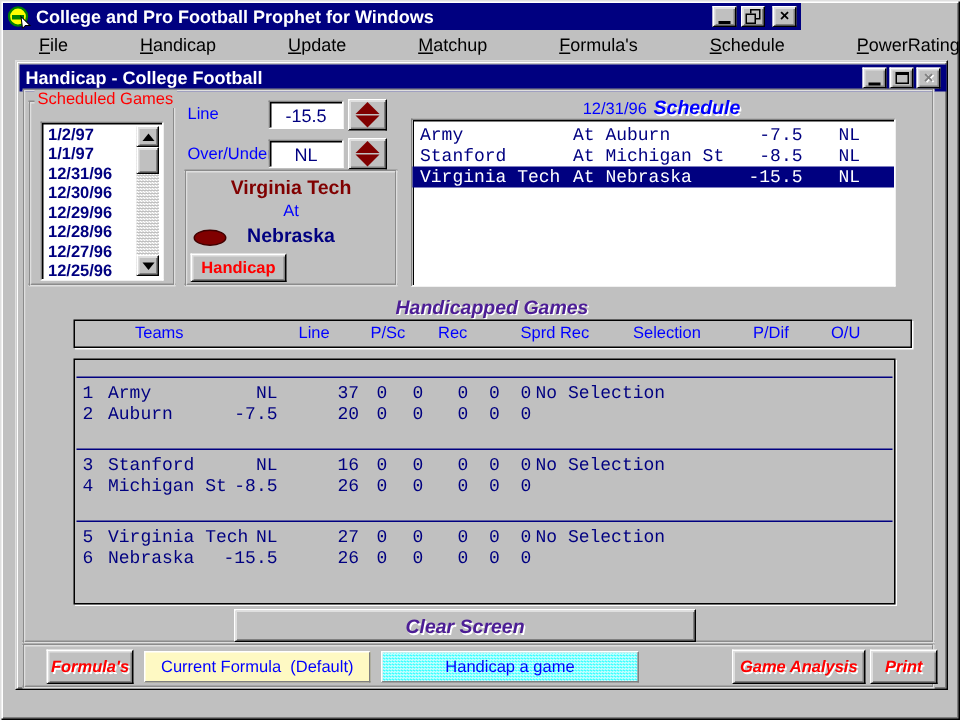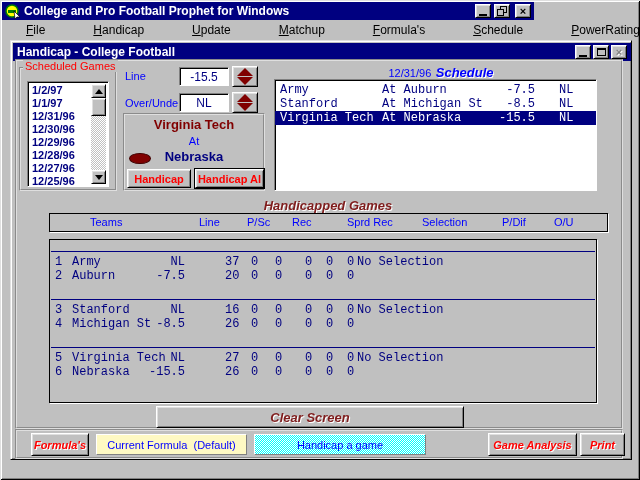--- a/index.html
+++ b/index.html
@@ -71,21 +71,21 @@
   .sched-date{color:#0000ff;font-size:11px;}
   .fancy-blue{color:#0000ff;font-weight:bold;font-style:italic;font-size:13px;text-shadow:1px 1px 0 #fff;}
   .sched-list{position:absolute;left:263px;top:38px;width:323px;height:112px;background:#fff;
     border:1px solid;border-color:#808080 #fff #fff #808080;box-shadow:inset 1px 1px 0 #000;padding-top:3px;}
   .sched-row{position:relative;height:14px;font-family:"Liberation Mono","DejaVu Sans Mono",monospace;font-size:12px;color:#000080;}
   .sched-row span{position:absolute;white-space:pre;}
   .s-team{left:5px;} .s-opp{left:107px;} .s-line{left:190px;width:70px;text-align:right;} .s-ou{left:284px;}
   .sched-row.sel{background:#000080;color:#fff;}
   
   .hg-title{position:absolute;left:38px;top:155px;width:558px;text-align:center;}
-  .fancy-red{color:#7f1d1d;font-weight:bold;font-style:italic;font-size:13px;text-shadow:1px 1px 0 #fff;}
+  .fancy-red{color:#4c1d95;font-weight:bold;font-style:italic;font-size:13px;text-shadow:1px 1px 0 #fff;}
   .hg-header{position:absolute;left:38px;top:172px;width:559px;height:19px;background:#c0c0c0;border:1px solid #000;box-shadow:1px 1px 0 #fff;}
   .hg-header span{position:absolute;top:2px;color:#0000ff;font-size:11px;white-space:nowrap;}
   .hg-table{position:absolute;left:38px;top:198px;width:548px;height:164px;background:#c0c0c0;border:1px solid #000;box-shadow:1px 1px 0 #fff;padding-top:11px;overflow:hidden;}
   .hg-group{border-top:1px solid #000080;margin:0 1px 16px 1px;padding-top:3px;}
   .hg-row{position:relative;height:14px;font-family:"Liberation Mono","DejaVu Sans Mono",monospace;font-size:12px;color:#000080;}
   .hg-row span{position:absolute;white-space:pre;}
   .h-num{left:4px;} .h-team{left:21px;} .h-line{left:86px;width:48px;text-align:right;}
   .h-psc{left:174px;} .h-rec1{left:200px;} .h-rec2{left:224px;}
   .h-sp1{left:254px;} .h-sp2{left:275px;} .h-sp3{left:296px;} .h-sel{left:306px;}
   
@@ -189,21 +189,20 @@
       <span class="sp-up"></span>
       <span class="sp-down"></span>
     </span>
 
     <div class="vt-box"></div>
     <div class="vt-away">Virginia Tech</div>
     <div class="vt-at">At</div>
     <span class="vt-ball"></span>
     <div class="vt-home">Nebraska</div>
     <div class="hc-btn" style="left:116px;top:128px;width:64px;">Handicap</div>
-    <div class="hc-btn hc-default" style="left:184px;top:128px;width:69px;">Handicap Al</div>
 
     <div class="sched-header">
       <span class="sched-date">12/31/96</span>
       <span class="fancy-blue">Schedule</span>
     </div>
     <div class="sched-list" id="sched-list">
         <div class="sched-row">
           <span class="s-team">Army</span>
           <span class="s-opp">At Auburn</span>
           <span class="s-line">-7.5</span>

